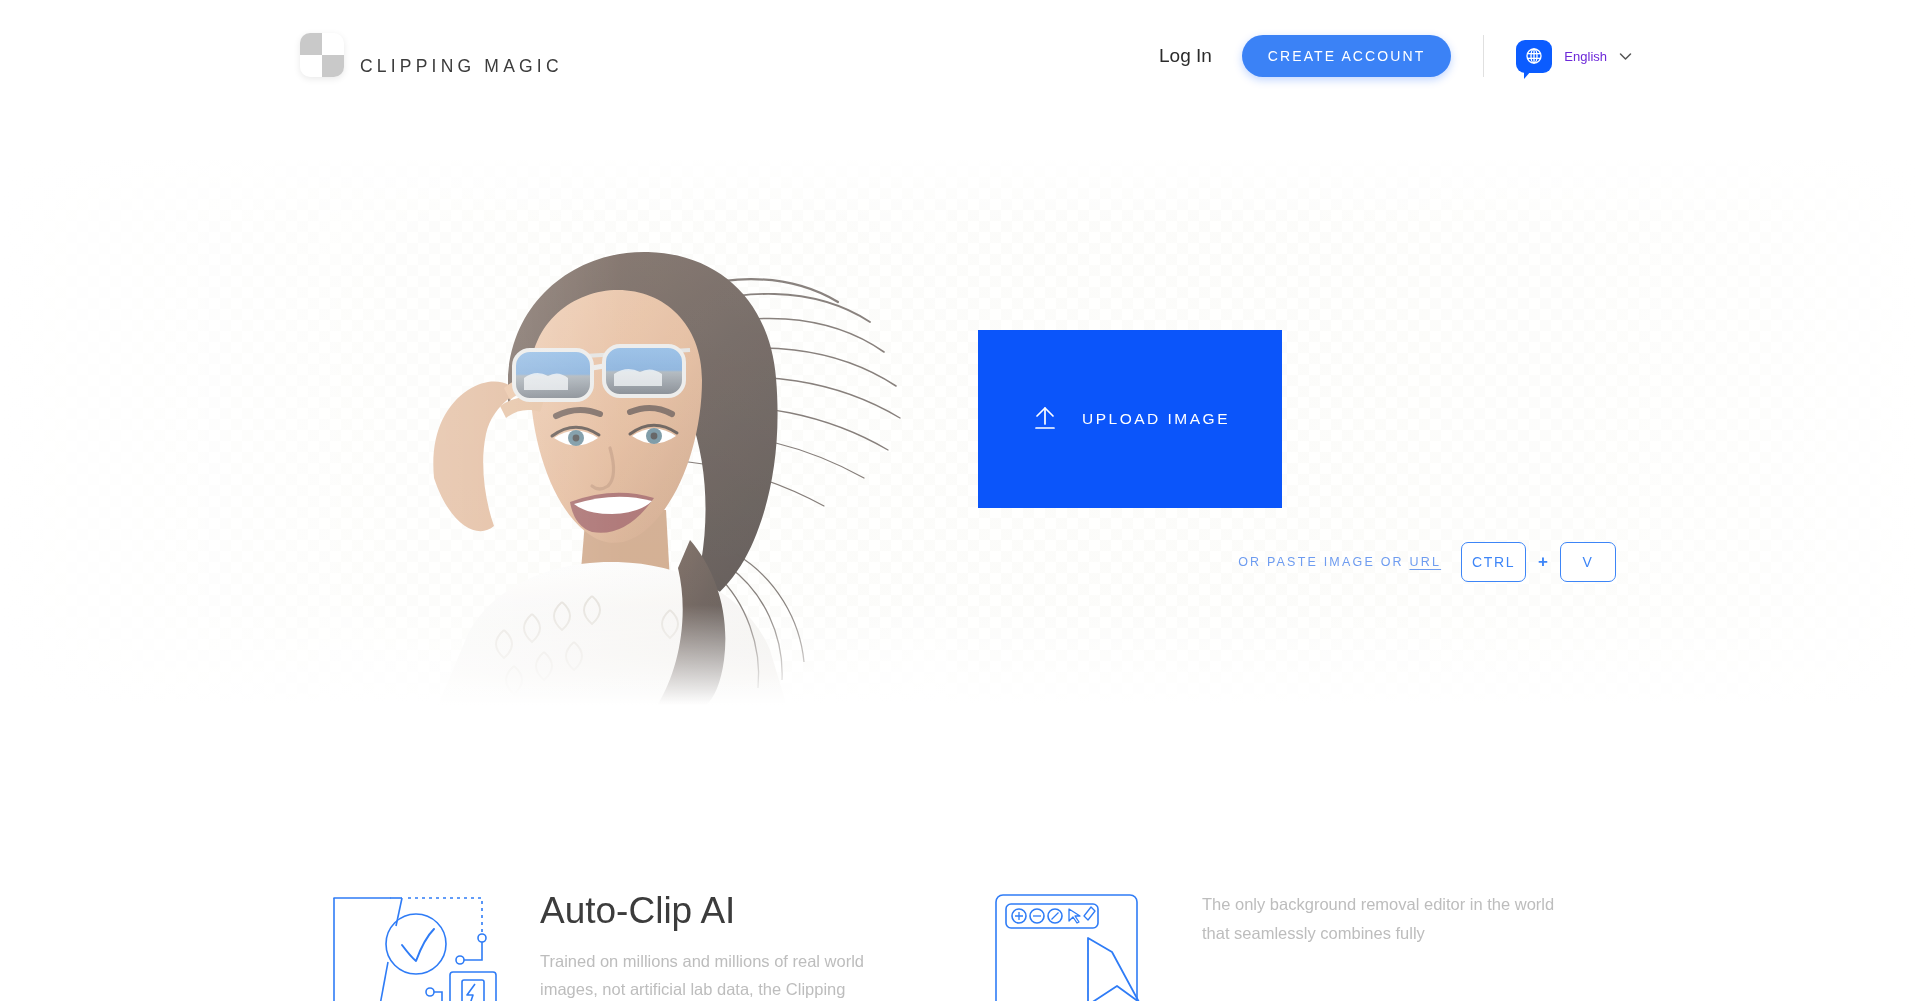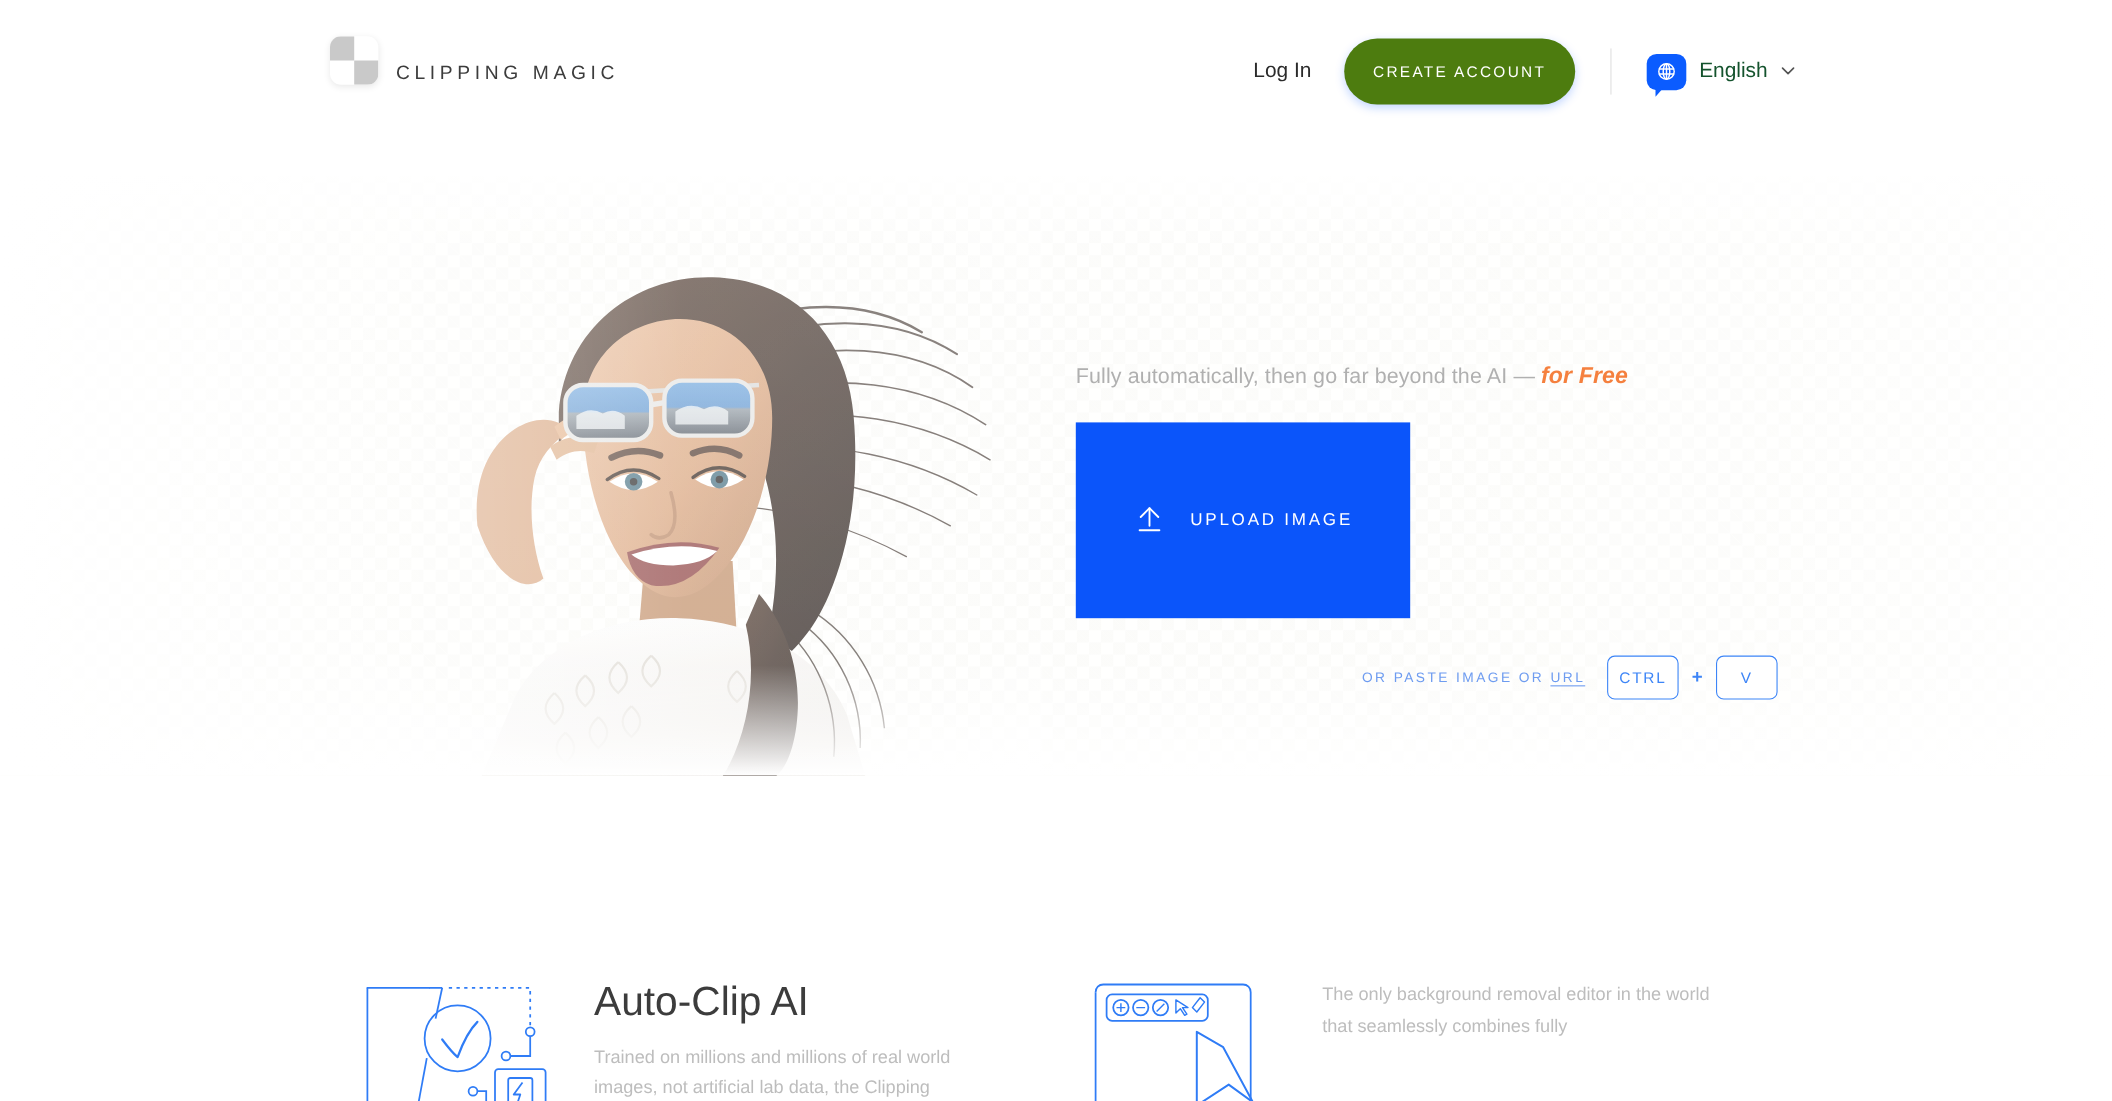--- a/index.html
+++ b/index.html
@@ -43,44 +43,44 @@
 
   .header-right {
     position: absolute; right: 288px; top: 35px;
     display: flex; align-items: center; gap: 0px;
   }
   .login-link {
     font-size: 19px; color: #2b2b2b; text-decoration: none; cursor: pointer;
     padding: 6px 8px; margin-right: 22px; white-space: nowrap;
   }
   .cta-button {
-    background: #4d7c0f; color: #fff; border: none; border-radius: 999px;
+    background: #3b82f6; color: #fff; border: none; border-radius: 999px;
     font-size: 14px; letter-spacing: 2.1px; font-weight: 500;
-    padding: 0 26px; height: 60px; line-height: 42px;
+    padding: 0 26px; height: 42px; line-height: 42px;
     cursor: pointer; white-space: nowrap;
     box-shadow: 0 3px 9px rgba(11,92,255,0.25);
     font-family: "Liberation Sans", sans-serif;
   }
   .header-divider {
     width: 1px; height: 42px; background: #e0e0e0; margin: 0 32px;
   }
   .lang-picker {
     display: flex; align-items: center; gap: 12px; cursor: pointer;
   }
   .lang-bubble {
     position: relative; width: 36px; height: 33px; background: #0b5cff;
     border-radius: 9px; display: flex; align-items: center; justify-content: center;
   }
   .lang-bubble::after {
     content: ""; position: absolute; bottom: -6px; left: 8px;
     width: 0; height: 0;
     border-left: 7px solid #0b5cff;
     border-bottom: 8px solid transparent;
   }
-  .lang-label { font-size: 19px; color: #14532d; white-space: nowrap; }
+  .lang-label { font-size: 13px; color: #6d28d9; white-space: nowrap; }
   .chev { display: inline-block; color: #555; }
 
   .nav {
     position: absolute; left: 300px; top: 105px;
     display: flex; align-items: center; gap: 0;
   }
   .nav a {
     font-size: 17.5px; color: #3a3a3a; text-decoration: none; cursor: pointer;
     padding: 8px 0; margin-right: 58px; white-space: nowrap;
   }
@@ -342,23 +342,20 @@
         </g>
 
         <rect x="0" y="0" width="630" height="500" fill="url(#vign)"></rect>
       </svg>
     </div>
 
     <div class="hero-fade"></div>
 
     <div class="hero-right">
 
-      <div class="tagline">
-        <span>Fully automatically, then go far beyond the AI — </span><span class="free">for Free</span>
-      </div>
 
       <div class="upload-row">
 
         <button class="upload-btn">
           <span>
             <svg width="30" height="30" viewBox="0 0 30 30" fill="none" stroke="#ffffff" stroke-width="1.7" stroke-linecap="round" stroke-linejoin="round">
               <line x1="15" y1="5" x2="15" y2="21"></line>
               <polyline points="7,13 15,5 23,13"></polyline>
               <line x1="6" y1="25" x2="24" y2="25"></line>
             </svg>

